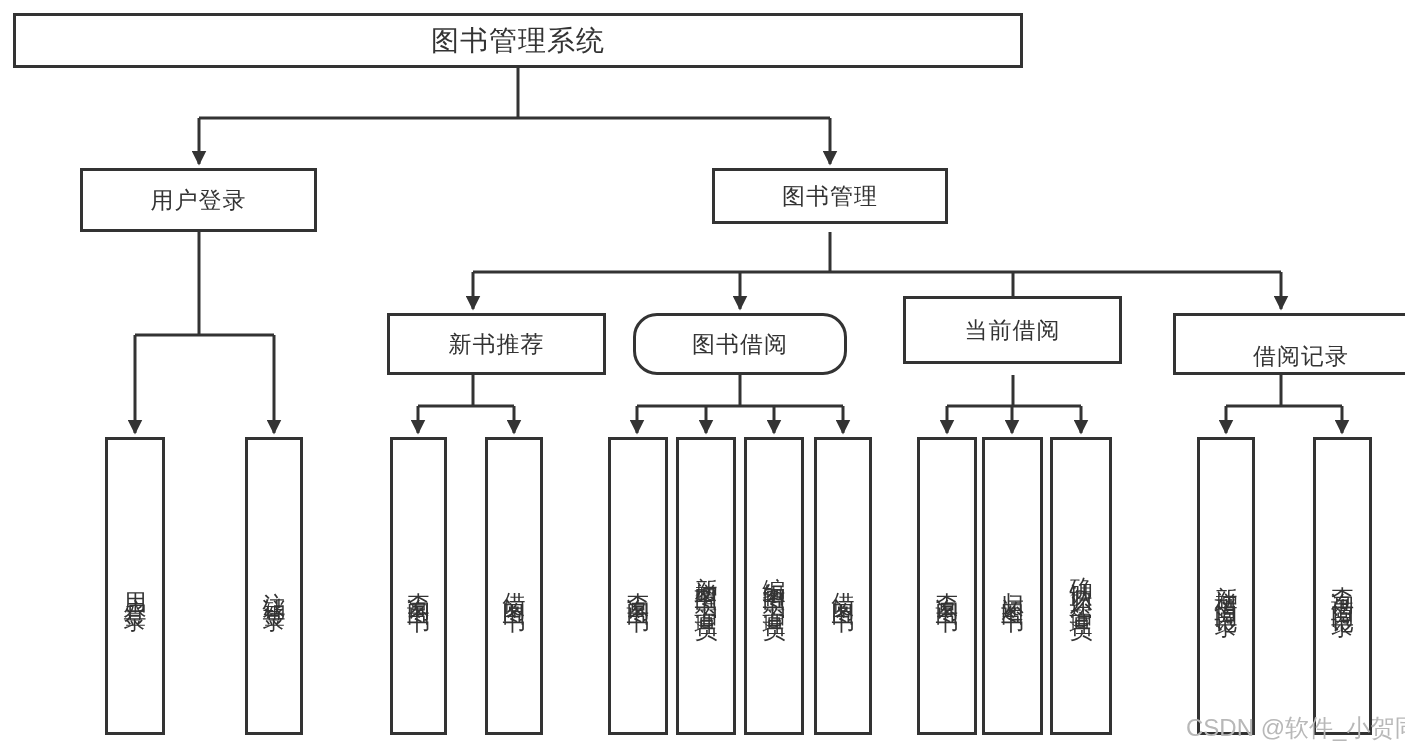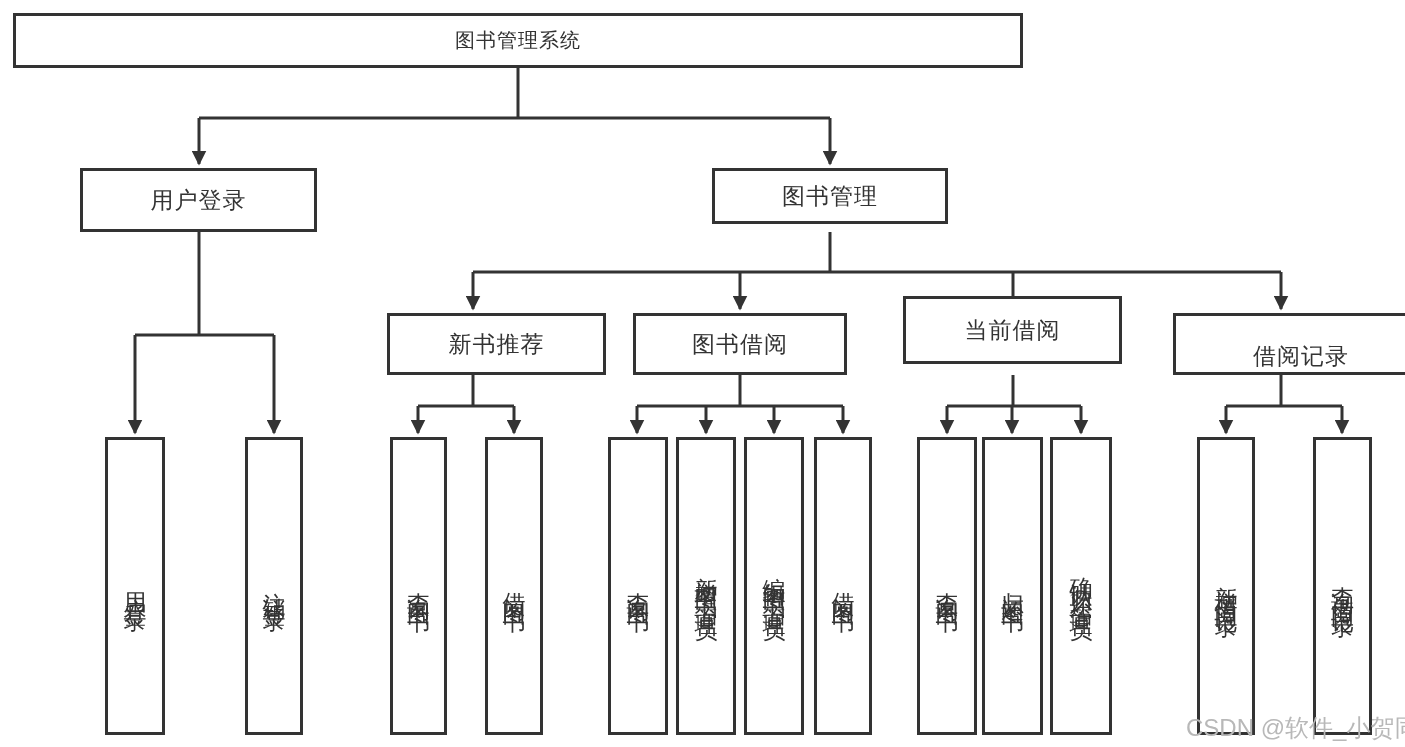--- a/index.html
+++ b/index.html
@@ -17,21 +17,21 @@
     border: 3px solid #333333;
     box-sizing: border-box;
     display: flex;
     align-items: center;
     justify-content: center;
     font-size: 23px;
     color: #333333;
     letter-spacing: 1px;
     z-index: 2;
   }
-  .root-box { font-size: 20px; }
+  .root-box { font-size: 28px; }
   .vbox {
     position: absolute;
     top: 437px;
     height: 298px;
     background: #ffffff;
     border: 3px solid #333333;
     box-sizing: border-box;
     display: flex;
     align-items: center;
     justify-content: center;
@@ -122,21 +122,21 @@
   <div class="hbox" style="left:80px; top:168px; width:237px; height:64px;">
     <span>用户登录</span>
   </div>
   <div class="hbox" style="left:712px; top:168px; width:236px; height:56px;">
     <span>图书管理</span>
   </div>
 
   <div class="hbox" style="left:363px; top:313px; width:219px; height:62px;margin-left:24px;">
     <span>新书推荐</span>
   </div>
-  <div class="hbox" style="left:633px; top:313px; width:214px; height:62px;">
+  <div class="hbox" style="left:633px; top:313px; width:214px; height:62px;border-radius:24px;">
     <span>图书借阅</span>
   </div>
   <div class="hbox" style="left:903px; top:296px; width:219px; height:68px;">
     <span>当前借阅</span>
   </div>
   <div class="hbox" style="left:1173px; top:313px; width:256px; height:62px;align-items:flex-end;">
     <span>借阅记录</span>
   </div>
 
   <div class="vbox" style="left:105px; width:60px;">

